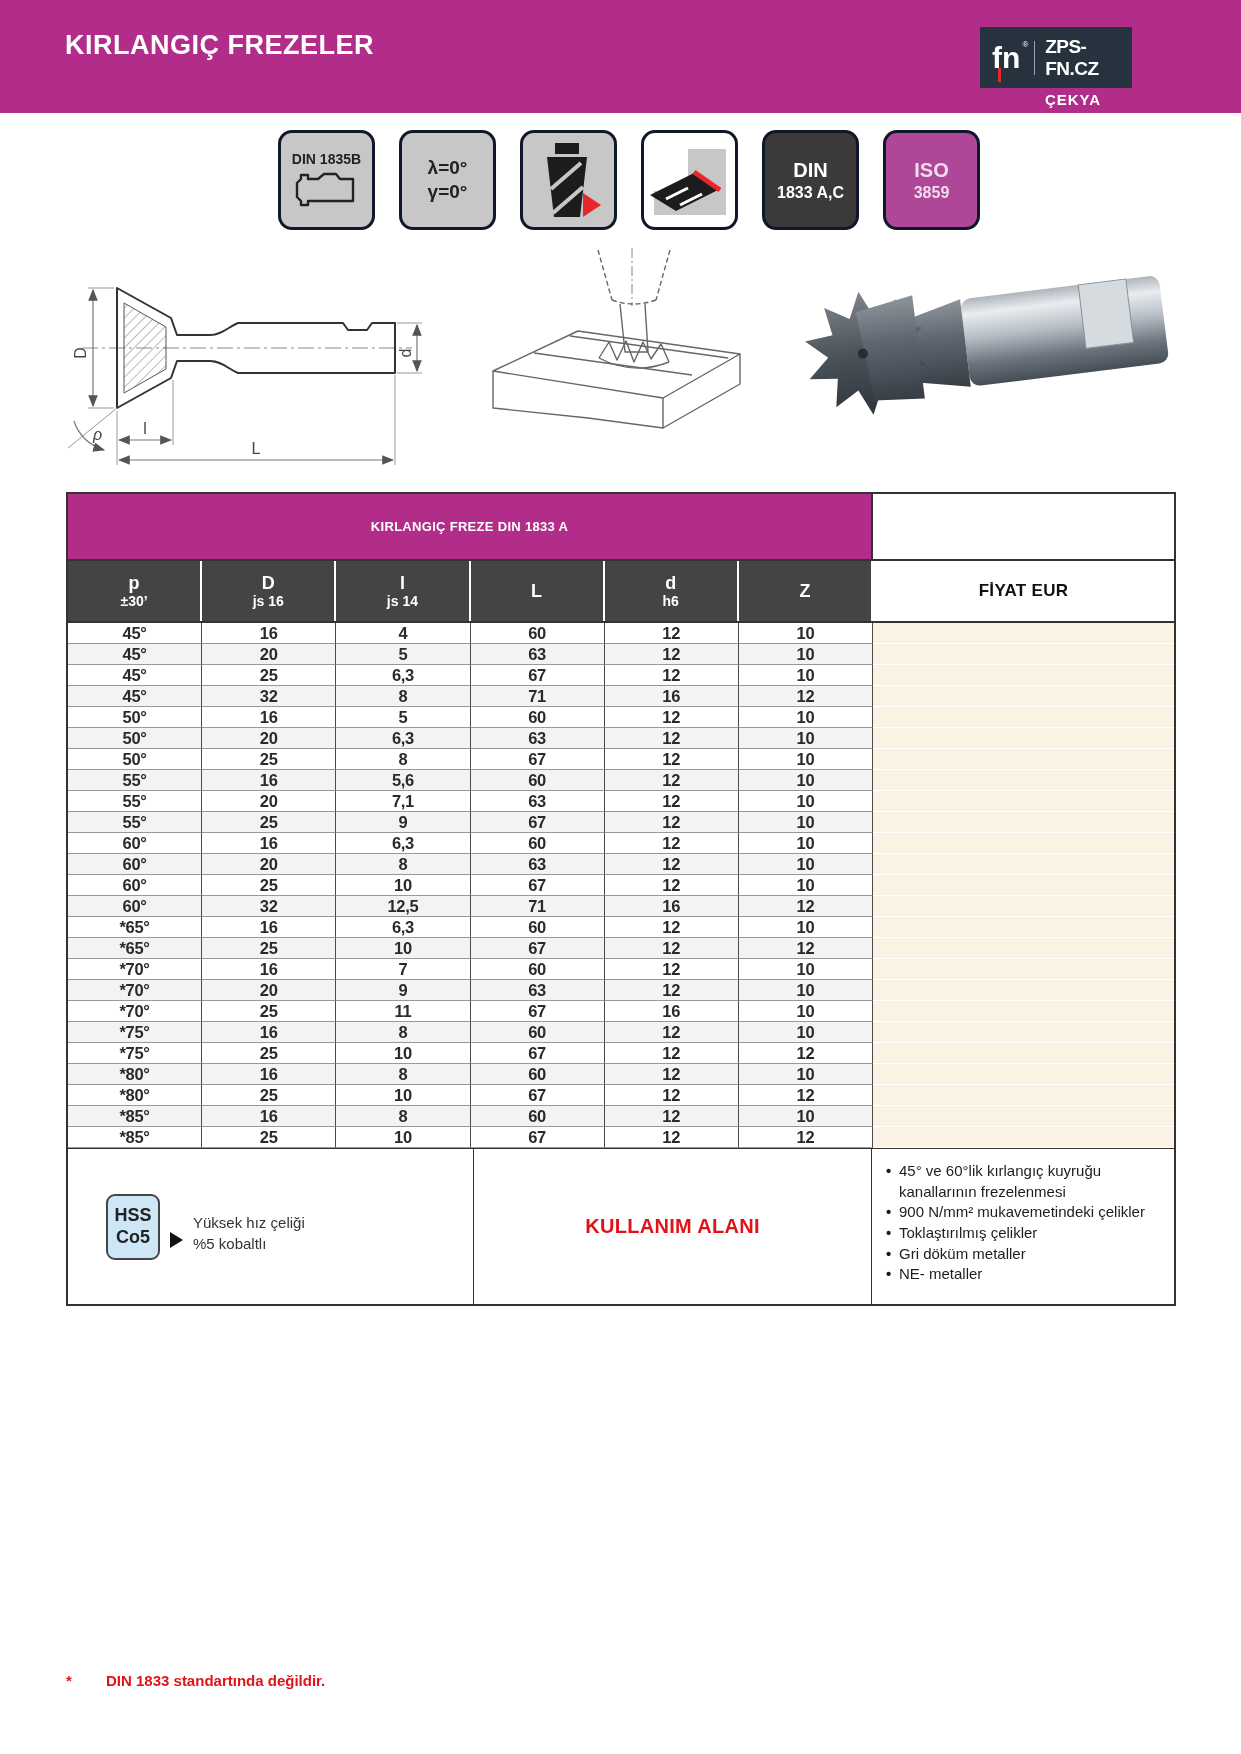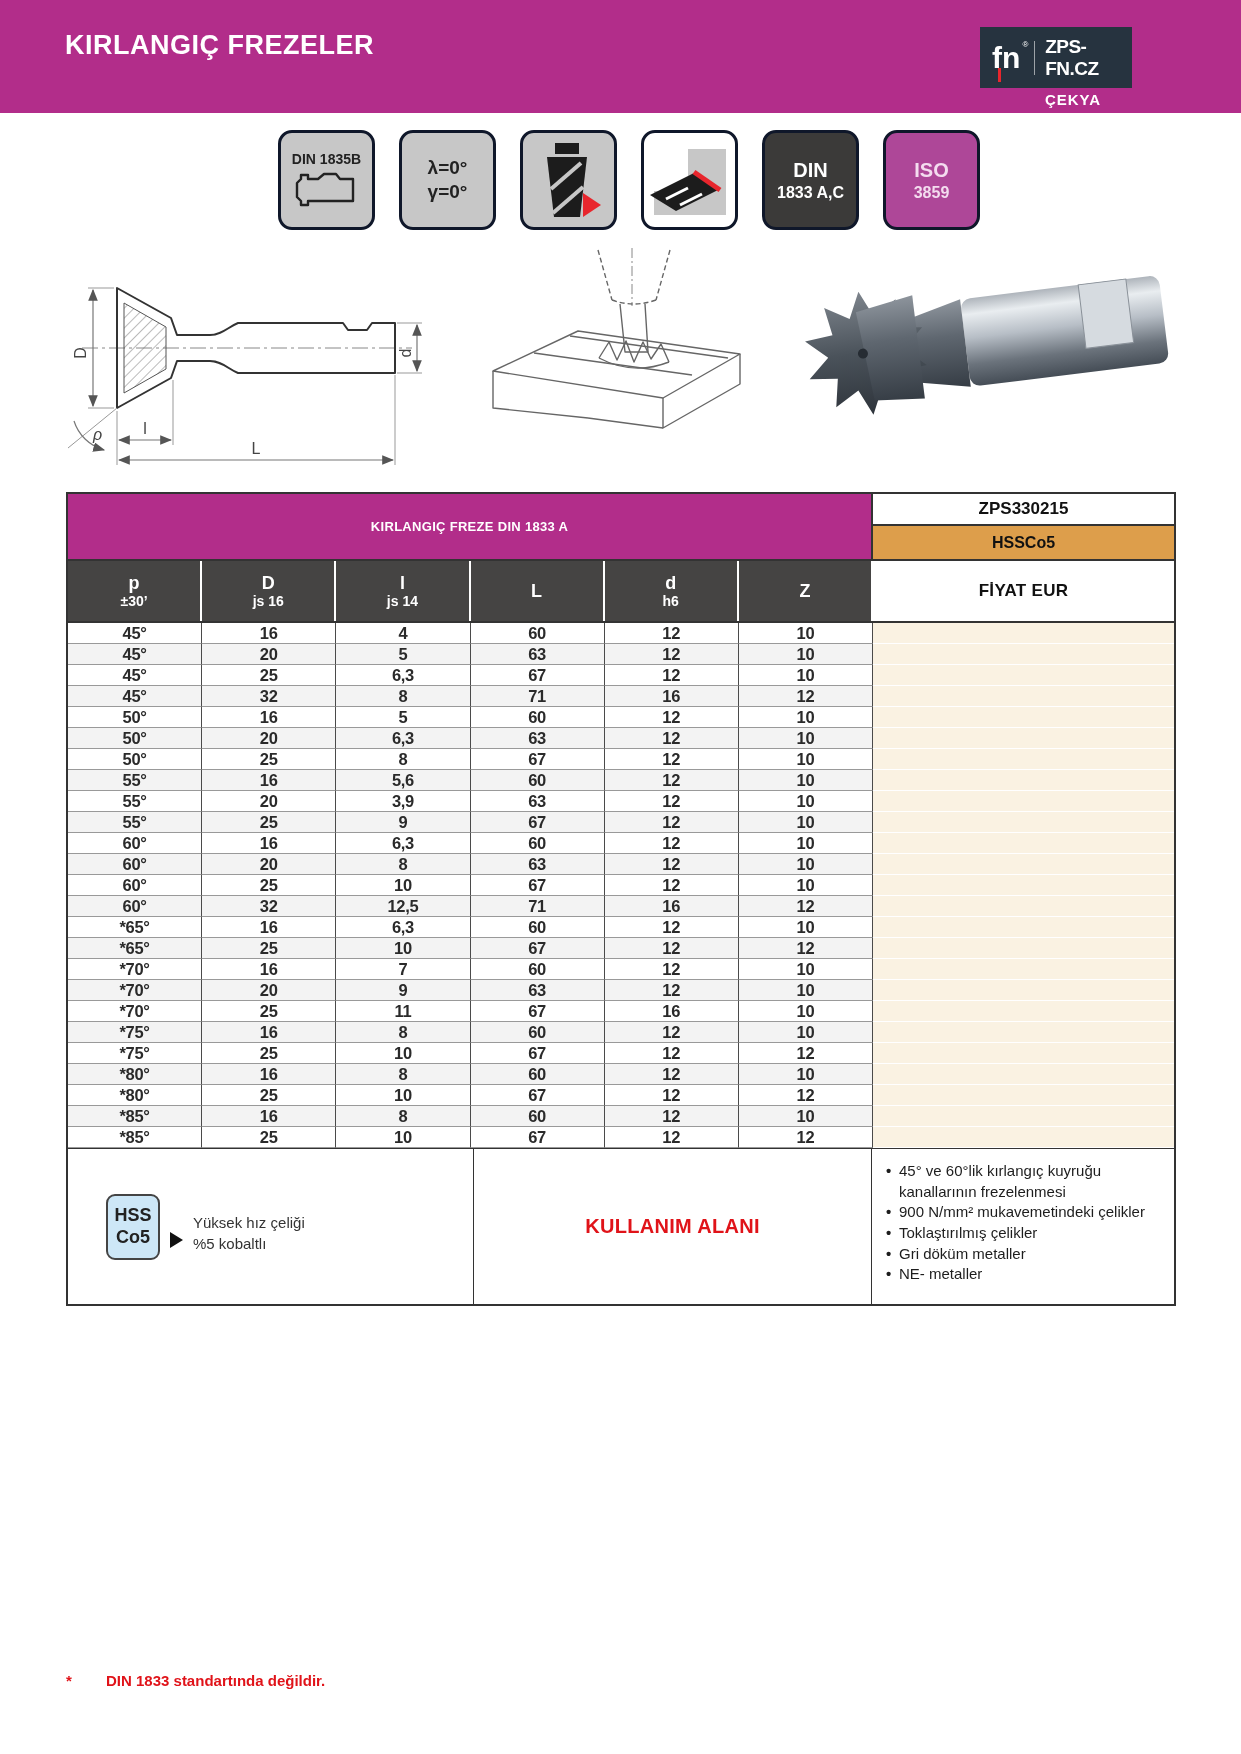--- a/index.html
+++ b/index.html
@@ -208,24 +208,20 @@
     <polygon points="118,72 175,58 175,146 126,136" fill="url(#g2)"></polygon>
     <polygon points="75,162 63,136 39,150 44,122 16,119 37,100 16,81 44,78 39,50 63,64 75,38 87,64 111,50 106,78 134,81 113,100 134,119 106,122 111,150 87,136" fill="url(#g3)"></polygon>
     <polygon points="70,58 128,48 128,152 78,148" fill="url(#g2)"></polygon>
     <circle cx="72" cy="100" r="5" fill="#262c33"></circle>
   </g>
 </svg>
 
 <div class="ztable">
   <div class="t-top">
     <div class="t-title">KIRLANGIÇ FREZE DIN 1833 A</div>
-    <div class="t-codecol">
-      <div class="t-code">ZPS330215</div>
-      <div class="t-mat">HSSCo5</div>
-    </div>
   </div>
   <div class="t-head">
     <div class="t-hcell">
       <span class="m">p</span>
         <span class="s">±30’</span>
     </div>
     <div class="t-hcell">
       <span class="m">D</span>
         <span class="s">js 16</span>
     </div>
@@ -318,21 +314,21 @@
         <div class="tcell">16</div>
         <div class="tcell">5,6</div>
         <div class="tcell">60</div>
         <div class="tcell">12</div>
         <div class="tcell">10</div>
         <div class="tcell pricecell"></div>
       </div>
       <div class="trow">
         <div class="tcell">55°</div>
         <div class="tcell">20</div>
-        <div class="tcell">3,9</div>
+        <div class="tcell">7,1</div>
         <div class="tcell">63</div>
         <div class="tcell">12</div>
         <div class="tcell">10</div>
         <div class="tcell pricecell"></div>
       </div>
       <div class="trow">
         <div class="tcell">55°</div>
         <div class="tcell">25</div>
         <div class="tcell">9</div>
         <div class="tcell">67</div>

